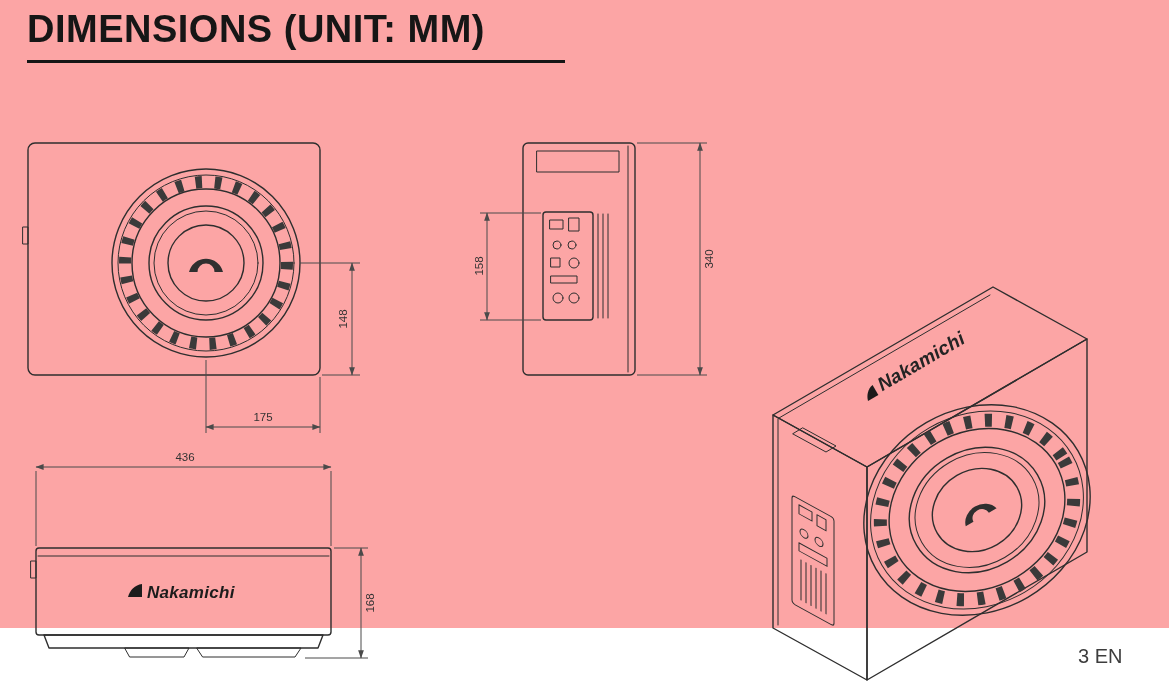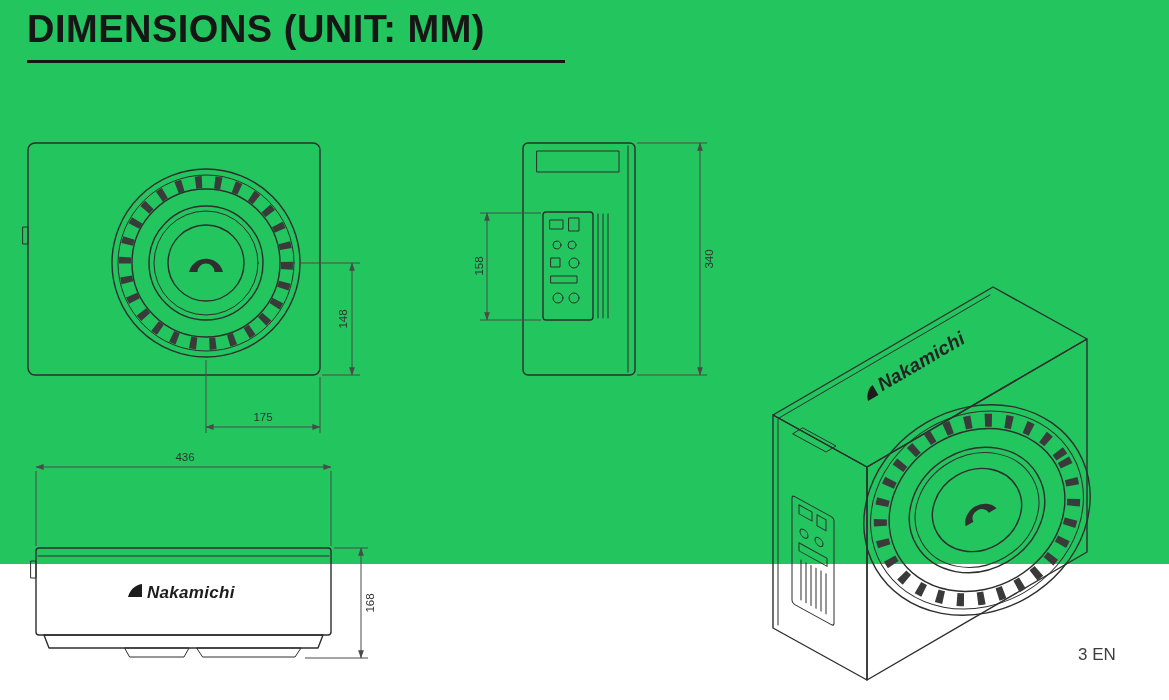--- a/index.html
+++ b/index.html
@@ -1,23 +1,23 @@
 <!DOCTYPE html>
 <html><head>
 <meta charset="utf-8">
 <style>
   * { margin:0; padding:0; box-sizing:border-box; }
   html,body { width:1169px; height:700px; background:#ffffff; overflow:hidden;
               font-family:"Liberation Sans", sans-serif; }
-  .stage { position:absolute; inset:0; width:1169px; height:564px; background:#22c55e; }
+  .stage { position:absolute; inset:0; width:1169px; height:628px; background:#fca5a5; }
 
   .title { position:absolute; left:27px; top:8px; font-size:38px; font-weight:800;
            letter-spacing:0.5px; color:#161616; white-space:nowrap; }
   .title-rule { position:absolute; left:27px; top:60px; width:538px; height:3px; background:#161616; }
-  .page-marker { position:absolute; left:1078px; top:645px; font-size:17px; color:#3d3d3d; }
+  .page-marker { position:absolute; left:1078px; top:645px; font-size:20px; color:#3d3d3d; }
 
   svg.drawings { position:absolute; left:0; top:0; }
 
   .ln      { fill:none; stroke:#2e2e2e; stroke-width:1.4; stroke-linejoin:round; stroke-linecap:round; }
   .ln-thin { stroke-width:1.0; }
   .gear    { fill:none; stroke:#3a3a3a; stroke-width:12; stroke-dasharray:6.5 13; }
   .gear2   { fill:none; stroke:#3a3a3a; stroke-width:13; stroke-dasharray:7 13.5; }
   .dim     { fill:none; stroke:#4a4a4a; stroke-width:1; }
   .arrows  { marker-start:url(#arr); marker-end:url(#arr); }
   .dimtxt  { font:11.5px "Liberation Sans", sans-serif; fill:#333; }

